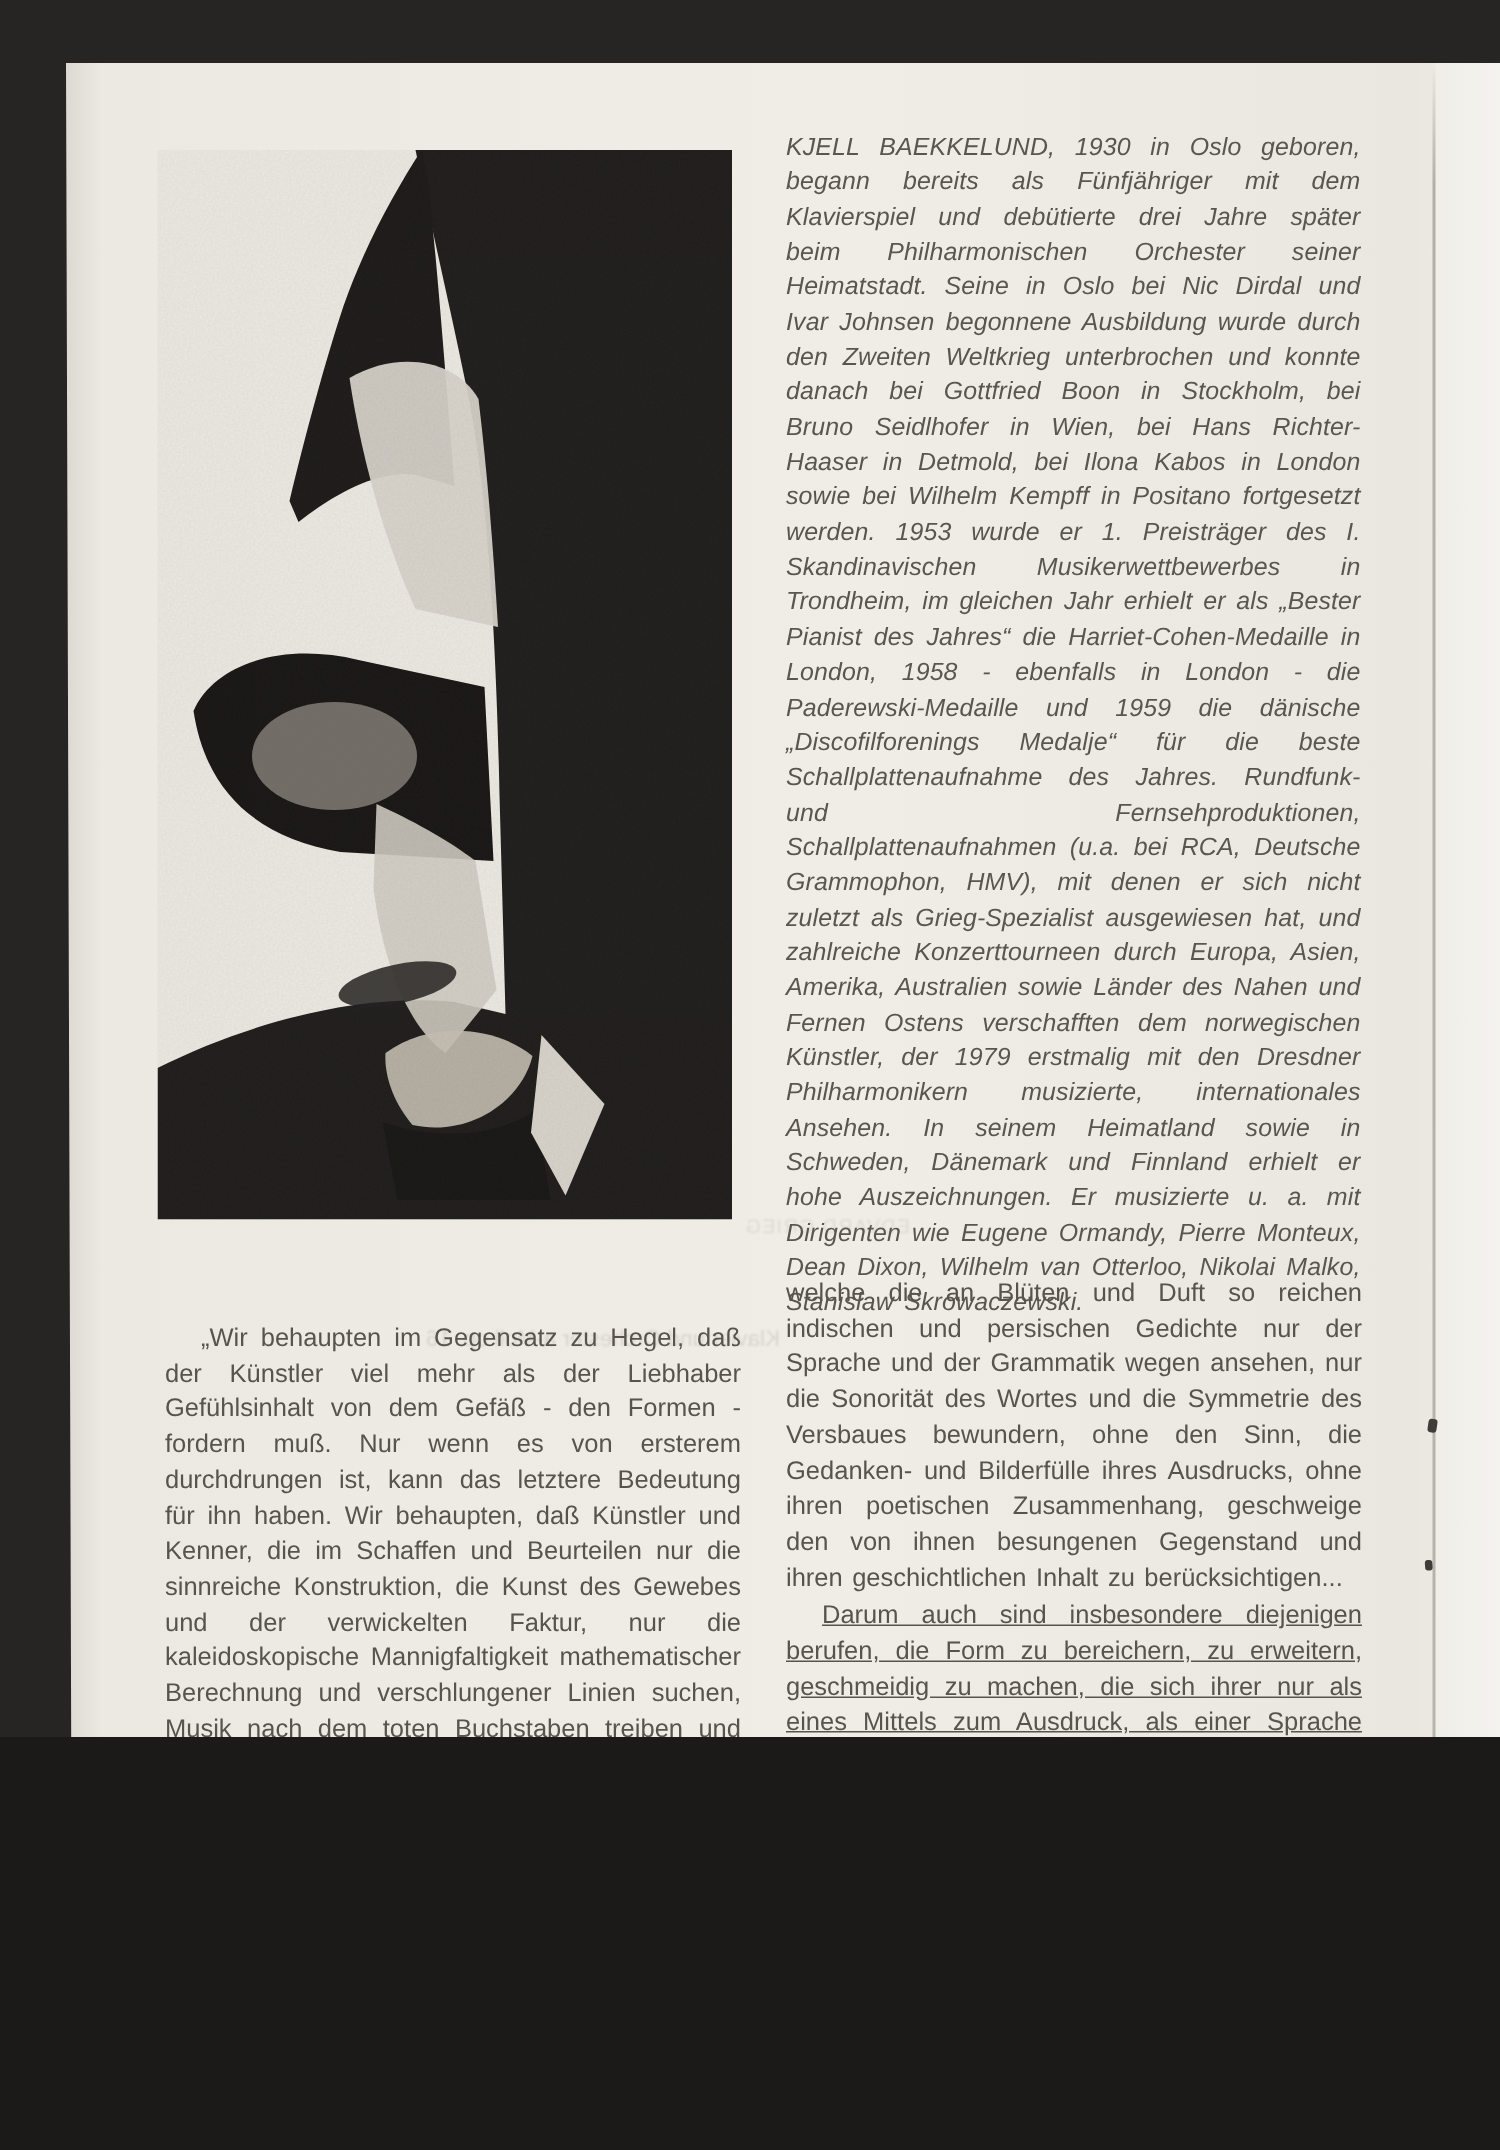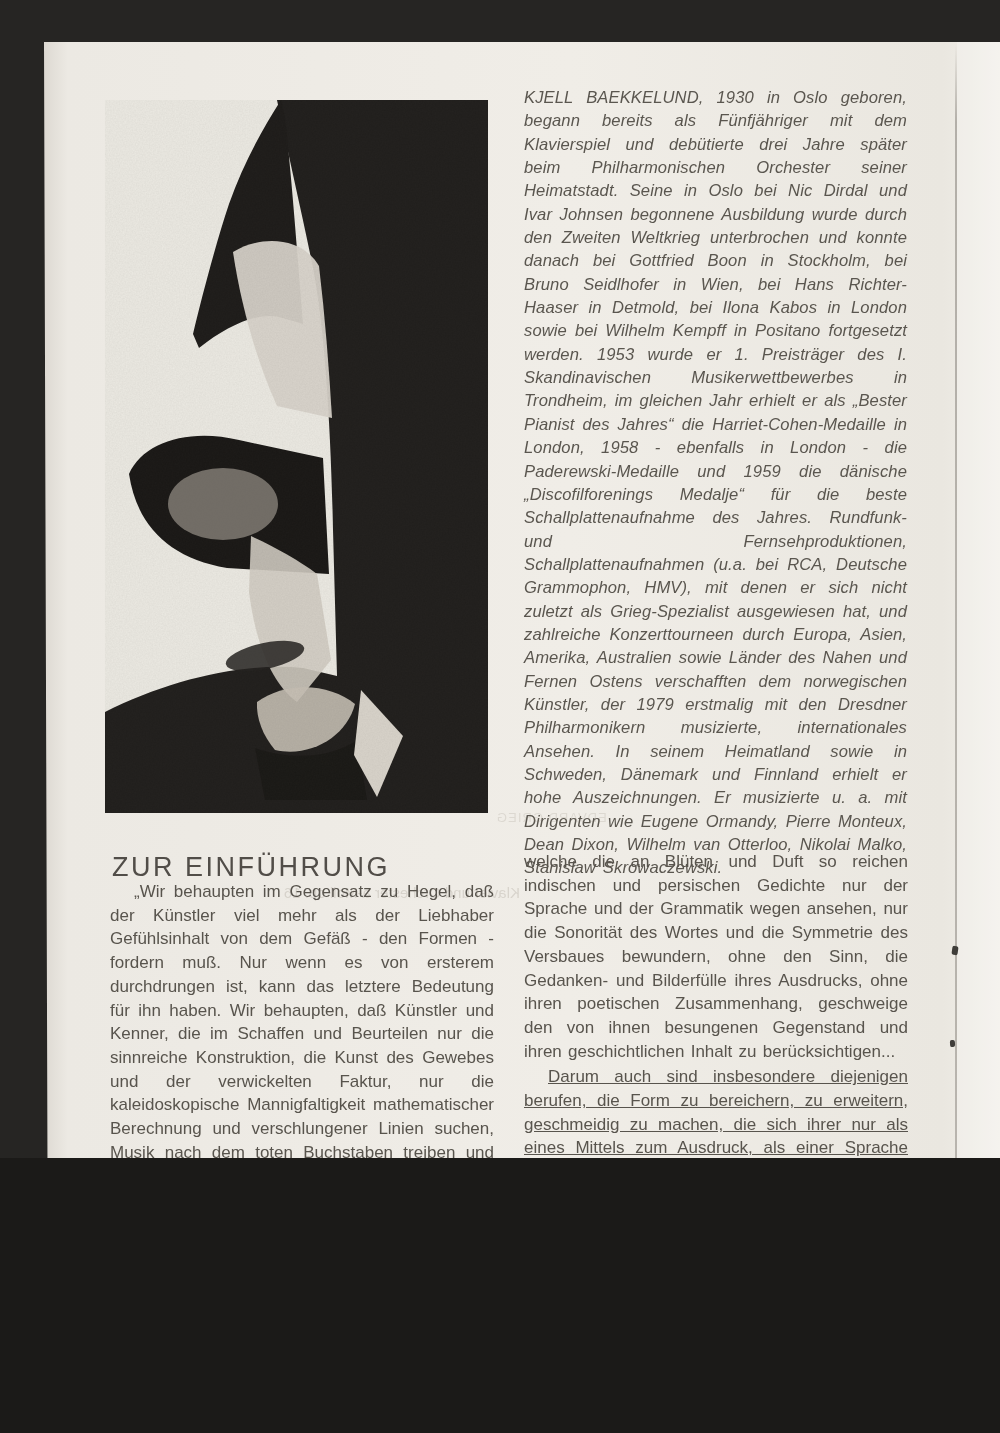--- a/index.html
+++ b/index.html
@@ -82,21 +82,20 @@
       <path fill="#d9d4cb" d="M256 590 L298 636 L272 697 L249 655 Z"></path>
       <rect width="383" height="713" filter="url(#grain)" opacity="0.18"></rect>
     </svg>
   </div>
 
   <div class="bio">KJELL BAEKKELUND, 1930 in Oslo geboren, begann bereits als Fünfjähriger mit dem Klavierspiel und debütierte drei Jahre später beim Philharmonischen Orchester seiner Heimatstadt. Seine in Oslo bei Nic Dirdal und Ivar Johnsen begonnene Ausbildung wurde durch den Zweiten Weltkrieg unterbrochen und konnte danach bei Gottfried Boon in Stockholm, bei Bruno Seidlhofer in Wien, bei Hans Richter-Haaser in Detmold, bei Ilona Kabos in London sowie bei Wilhelm Kempff in Positano fortgesetzt werden. 1953 wurde er 1. Preisträger des I. Skandinavischen Musikerwettbewerbes in Trondheim, im gleichen Jahr erhielt er als „Bester Pianist des Jahres“ die Harriet-Cohen-Medaille in London, 1958 - ebenfalls in London - die Paderewski-Medaille und 1959 die dänische „Discofilforenings Medalje“ für die beste Schallplattenaufnahme des Jahres. Rundfunk- und Fernsehproduktionen, Schallplattenaufnahmen (u.a. bei RCA, Deutsche Grammophon, HMV), mit denen er sich nicht zuletzt als Grieg-Spezialist ausgewiesen hat, und zahlreiche Konzerttourneen durch Europa, Asien, Amerika, Australien sowie Länder des Nahen und Fernen Ostens verschafften dem norwegischen Künstler, der 1979 erstmalig mit den Dresdner Philharmonikern musizierte, internationales Ansehen. In seinem Heimatland sowie in Schweden, Dänemark und Finnland erhielt er hohe Auszeichnungen. Er musizierte u. a. mit Dirigenten wie Eugene Ormandy, Pierre Monteux, Dean Dixon, Wilhelm van Otterloo, Nikolai Malko, Stanislaw Skrowaczewski.</div>
 
   <div class="ghost g1">Klavier und Orchester a-Moll op. 16</div>
   <div class="ghost g2">EDVARD GRIEG</div>
 
-  <h1 class="heading">ZUR EINFÜHRUNG</h1>
 
   <div class="col-left">
     <p class="indent">„Wir behaupten im Gegensatz zu Hegel, daß der Künstler viel mehr als der Liebhaber Gefühlsinhalt von dem Gefäß - den Formen - fordern muß. Nur wenn es von ersterem durchdrungen ist, kann das letztere Bedeutung für ihn haben. Wir behaupten, daß Künstler und Kenner, die im Schaffen und Beurteilen nur die sinnreiche Konstruktion, die Kunst des Gewebes und der verwickelten Faktur, nur die kaleidoskopische Mannigfaltigkeit mathematischer Berechnung und verschlungener Linien suchen, Musik nach dem toten Buchstaben treiben und mit solchen zu vergleichen sind,</p>
   </div>
 
   <div class="col-right">
     <p>welche die an Blüten und Duft so reichen indischen und persischen Gedichte nur der Sprache und der Grammatik wegen ansehen, nur die Sonorität des Wortes und die Symmetrie des Versbaues bewundern, ohne den Sinn, die Gedanken- und Bilderfülle ihres Ausdrucks, ohne ihren poetischen Zusammenhang, geschweige den von ihnen besungenen Gegenstand und ihren geschichtlichen Inhalt zu berücksichtigen...</p>
     <p class="indent">Darum auch sind insbesondere diejenigen berufen, die Form zu bereichern, zu erweitern, geschmeidig zu machen, die sich ihrer nur als eines Mittels zum Ausdruck, als einer Sprache bedienen, die sie nach den Erfordernissen der auszudrückenden Idee gestalten.“ (Franz Liszt</p>
   </div>
 

